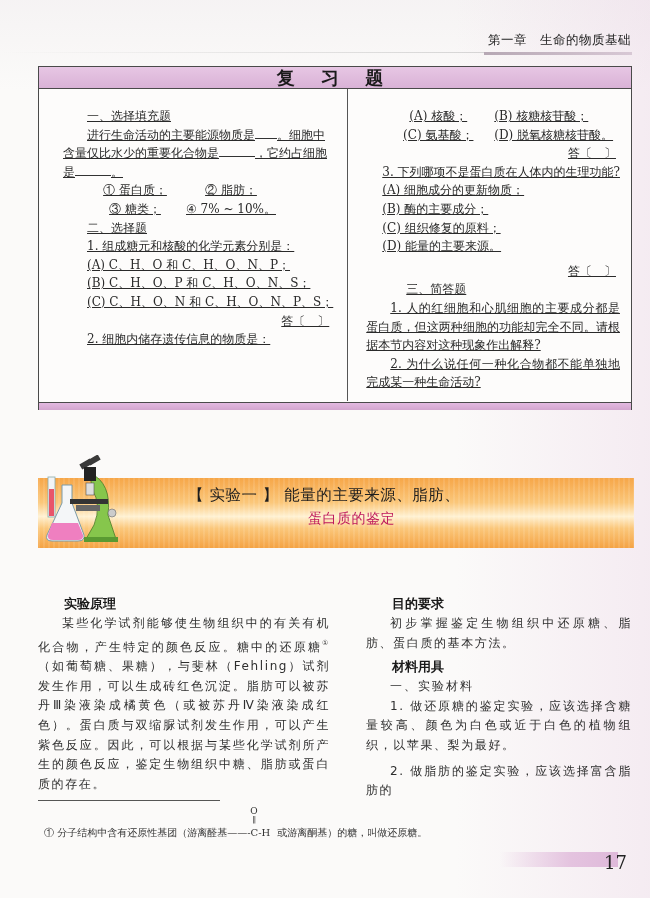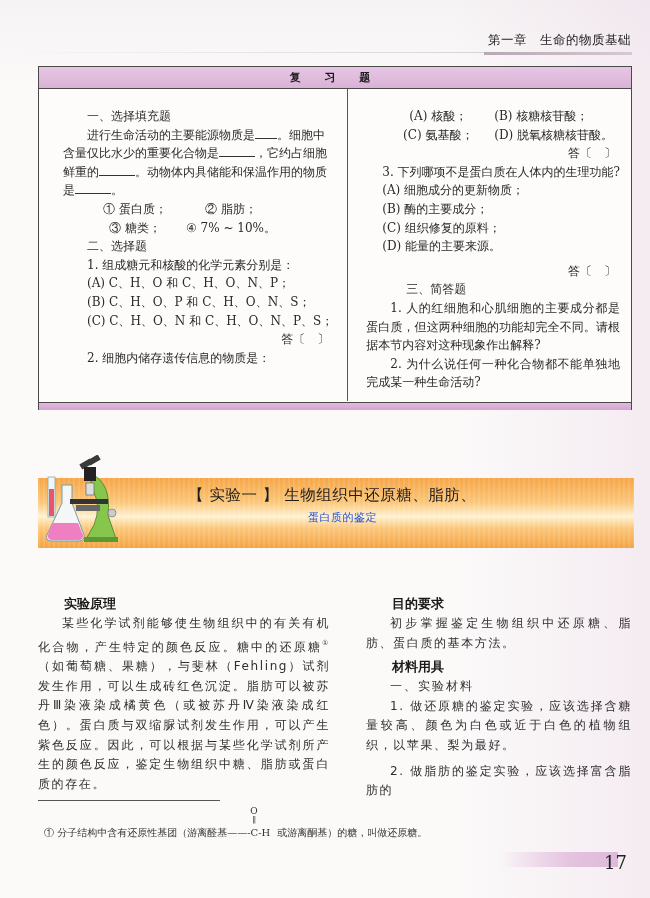--- a/index.html
+++ b/index.html
@@ -35,29 +35,29 @@
   .review-box {
     position: absolute; left: 38px; top: 66px; width: 594px; height: 344px;
     border: 1.5px solid #4a4a4a;
     background: #fdfcfb;
   }
   .review-title-bar {
     height: 22px;
     background: linear-gradient(180deg, #e7c6e4 0%, #d9b2d6 100%);
     border-bottom: 1.5px solid #4a4a4a;
     display: flex; align-items: center; justify-content: center;
-    font-size: 11px; font-weight: bold; letter-spacing: 10px; color: #1a1a1a;
+    font-size: 18px; font-weight: bold; letter-spacing: 10px; color: #1a1a1a;
   }
   .review-cols {
     position: absolute; top: 22px; left: 0; right: 0; bottom: 8px;
     display: flex;
   }
   .review-col {
     flex: 1; padding: 18px 0 0 24px;
-    font-size: 12px; line-height: 18.6px;
+    font-size: 12px; line-height: 18.6px; text-decoration: underline;
   }
   .review-col.left { border-right: 1px solid #555; padding-left: 24px; padding-right: 14px; }
   .review-col.right { padding-left: 34px; padding-right: 18px; }
   .review-bottom-bar {
     position: absolute; left: 0; right: 0; bottom: -1px; height: 8px;
     background: linear-gradient(180deg, #e3b9e0, #d3a6cf);
     border-top: 1.5px solid #4a4a4a;
   }
   .indent { text-indent: 2em; }
   .line { white-space: nowrap; }
@@ -80,21 +80,21 @@
     background:
       repeating-linear-gradient(90deg, rgba(255,255,255,0.10) 0px, rgba(255,255,255,0.10) 2px, rgba(0,0,0,0) 2px, rgba(0,0,0,0) 5px),
       linear-gradient(180deg, #f6a648 0%, #fbc77a 35%, #fff1d2 55%, #fbc77a 72%, #f4a344 100%);
   }
   .exp-title-1 {
     position: absolute; left: 150px; top: 30px;
     font-size: 15.5px; color: #1e1e1e; white-space: nowrap; letter-spacing: 0.5px;
   }
   .exp-title-2 {
     position: absolute; left: 270px; top: 55px;
-    font-size: 11px; color: #1d4ed8; white-space: nowrap; letter-spacing: 0.5px; text-align: center;
+    font-size: 14px; color: #be185d; white-space: nowrap; letter-spacing: 0.5px; text-align: center;
   }
   .lab-icon { position: absolute; left: 4px; top: 0; width: 78px; height: 92px; }
 
   
   .body-col {
     position: absolute; top: 594px; width: 292px;
     font-family: "DejaVu Sans", "Liberation Sans", sans-serif;
     font-size: 12px; line-height: 19.6px; color: #2e2e2e;
   }
   .body-col.left { left: 38px; }
@@ -142,23 +142,20 @@
 <div class="review-box">
   <div class="review-title-bar">复 习 题</div>
   <div class="review-cols">
     <div class="review-col left">
       <div class="section-h">一、选择填充题</div>
       <div class="q-line">
         <span>进行生命活动的主要能源物质是</span><span class="blank b-s"></span><span>。细胞中</span>
       </div>
       <div class="line">
         <span>含量仅比水少的重要化合物是</span><span class="blank b-m"></span><span>，它约占细胞</span>
-      </div>
-      <div class="line">
-        <span>鲜重的</span><span class="blank b-m"></span><span>。动物体内具储能和保温作用的物质</span>
       </div>
       <div class="line">
         <span>是</span><span class="blank b-m"></span><span>。</span>
       </div>
       <div class="opt-row q-line">
         <span class="opt">① 蛋白质；</span>
         <span class="opt">② 脂肪；</span>
       </div>
       <div class="opt-row q-line">
         <span class="opt">③ 糖类；</span>
@@ -212,21 +209,21 @@
     <rect x="46" y="2" width="12" height="6" transform="rotate(-30 52 5)" fill="#3a3a3a"></rect>
     <rect x="42" y="12" width="12" height="14" fill="#222"></rect>
     <rect x="44" y="28" width="8" height="12" fill="#ddd" stroke="#555" stroke-width="0.6"></rect>
 
     <rect x="28" y="44" width="38" height="5" fill="#333"></rect>
     <rect x="34" y="50" width="24" height="6" fill="#666"></rect>
     <circle cx="70" cy="58" r="4" fill="#ccc" stroke="#666" stroke-width="0.6"></circle>
 
     <rect x="42" y="82" width="34" height="5" fill="#5a9a32"></rect>
   </svg>
-  <div class="exp-title-1">【 实验一 】 生物组织中还原糖、脂肪、</div>
+  <div class="exp-title-1">【 实验一 】 能量的主要来源、脂肪、</div>
   <div class="exp-title-2">蛋白质的鉴定</div>
 </div>
 
 <div class="body-col left">
   <h3>实验原理</h3>
   <p><span>某些化学试剂能够使生物组织中的有关有机化合物，产生特定的颜色反应。糖中的还原糖</span><sup>①</sup><span>（如葡萄糖、果糖），与斐林（Fehling）试剂发生作用，可以生成砖红色沉淀。脂肪可以被苏丹Ⅲ染液染成橘黄色（或被苏丹Ⅳ染液染成红色）。蛋白质与双缩脲试剂发生作用，可以产生紫色反应。因此，可以根据与某些化学试剂所产生的颜色反应，鉴定生物组织中糖、脂肪或蛋白质的存在。</span></p>
 </div>
 
 <div class="body-col right">
   <h3>目的要求</h3>

